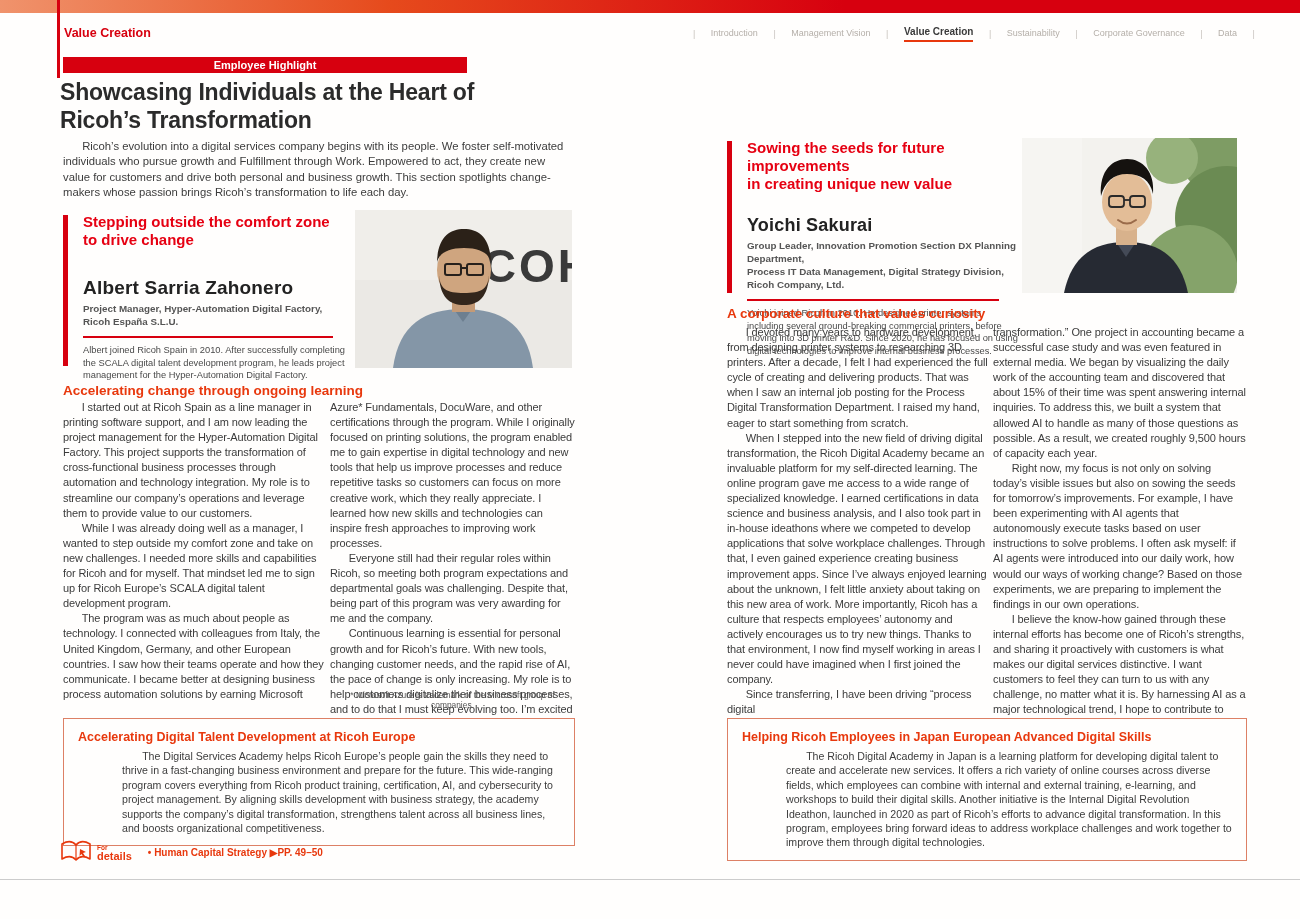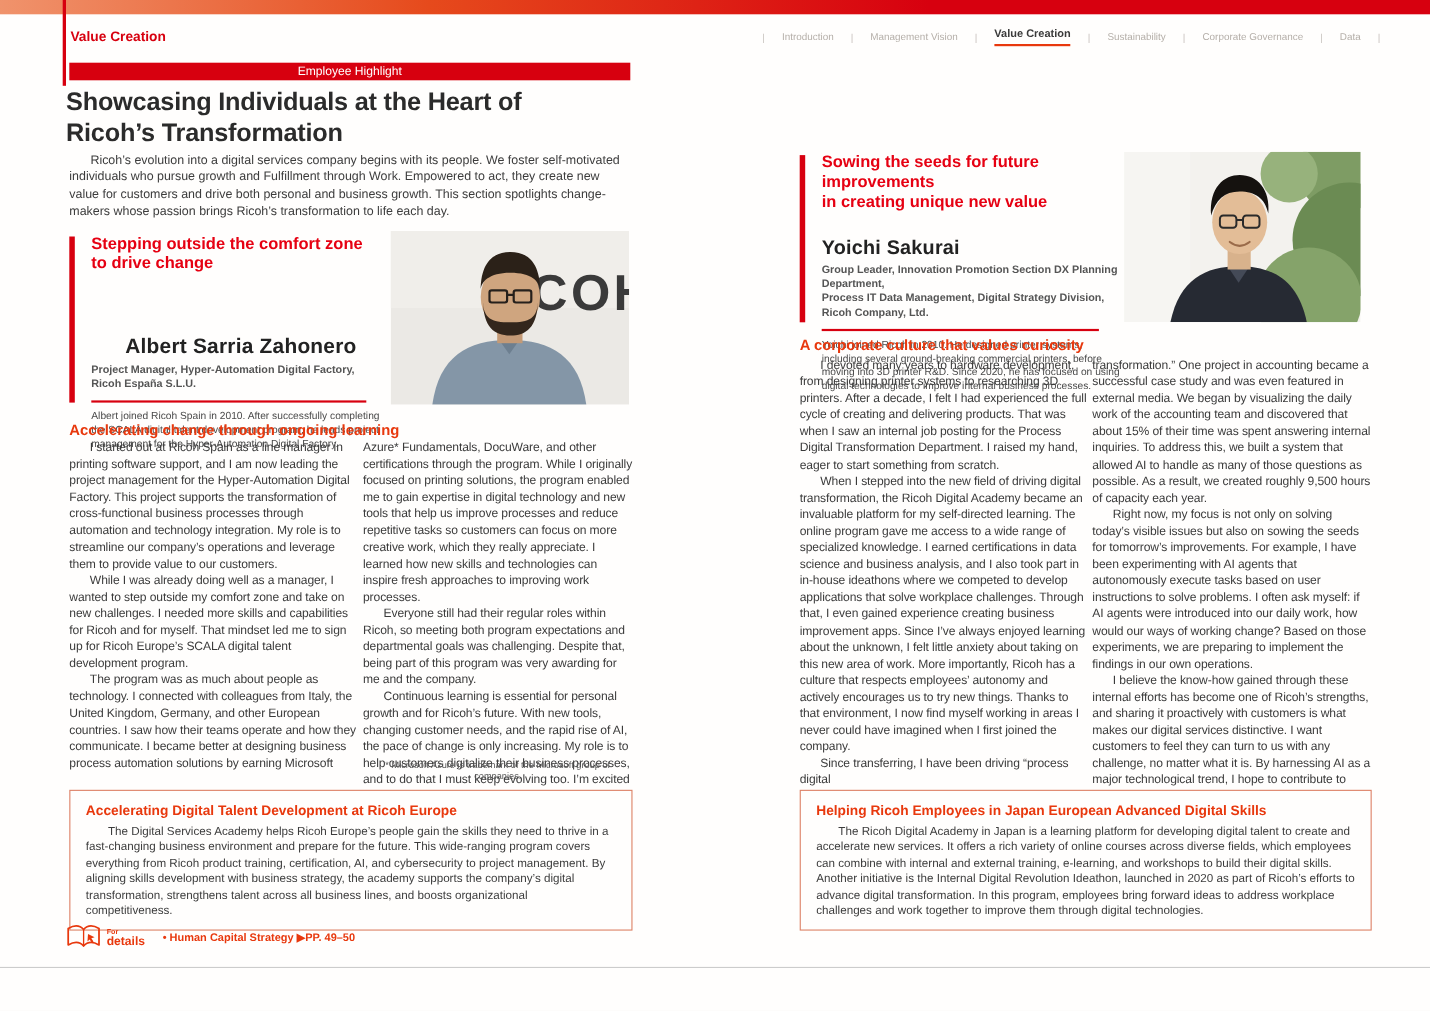--- a/index.html
+++ b/index.html
@@ -18,38 +18,38 @@
     background: linear-gradient(to right, #f0936c 0%, #e64a1c 30%, #d7000f 65%, #d7000f 100%); }
   .left-rule { position:absolute; left:57px; top:0; width:3px; height:78px; background:#d7000f; }
   .section-label { position:absolute; left:64px; top:26px; font-size:12.5px; font-weight:bold; color:#d7000f; }
 
   
   .nav { position:absolute; left:693px; top:26px; width:562px; display:flex; align-items:center; justify-content:space-between; font-size:9px; color:#b5afa9; }
   .nav .sep { color:#c9c4bf; }
   .nav .item { text-decoration:none; color:#b5afa9; padding-bottom:3px; cursor:pointer; }
   .nav .item.active { color:#3a3a3a; font-weight:bold; font-size:10px; border-bottom:2px solid #e8380d; }
 
-  .banner { position:absolute; left:63px; top:57px; width:510px; height:16px; background:#d7000f;
-    color:#fff; font-size:11px; font-weight:normal; text-align:center; line-height:16px; }
+  .banner { position:absolute; left:63px; top:57px; width:404px; height:16px; background:#d7000f;
+    color:#fff; font-size:11px; font-weight:bold; text-align:center; line-height:16px; }
   .h1 { position:absolute; left:60px; top:78px; width:520px; font-size:23px; line-height:28px; font-weight:bold; color:#2b2b2b; letter-spacing:-0.2px; }
   .intro { position:absolute; left:63px; top:139px; width:508px; font-size:11.3px; line-height:15.3px; color:#3c3c3c; text-indent:1.7em; }
 
   
   .profile { position:absolute; }
   .profile .bar { position:absolute; left:0; top:2px; width:5px; background:#d7000f; }
   .profile .inner { padding-left:20px; }
   .profile .headline { font-size:15px; line-height:18px; font-weight:bold; color:#e60012; }
   .profile .name { font-weight:bold; color:#222; letter-spacing:0.2px; }
   .profile .ptitle { font-size:9.8px; line-height:13px; font-weight:bold; color:#555; margin-top:3px; }
   .profile .redline { height:2px; background:#d7000f; margin:8px 0 6px 0; }
   .profile .bio { font-size:9.3px; line-height:12.6px; color:#4a4a4a; }
 
   .profile-left { left:63px; top:213px; width:292px; }
   .profile-left .bar { height:151px; }
-  .profile-left .name { font-size:19px; margin-top:56px;text-align:center; }
+  .profile-left .name { font-size:19px; margin-top:28px; }
   .profile-left .redline { width:250px; }
   .profile-right { left:727px; top:139px; width:292px; }
   .profile-right .bar { height:152px; }
   .profile-right .name { font-size:18px; margin-top:22px; }
   .profile-right .redline { width:252px; }
 
   .photo { position:absolute; overflow:hidden; }
   .photo svg { display:block; }
   .photo-left { left:355px; top:210px; width:217px; height:158px; }
   .photo-right { left:1022px; top:138px; width:215px; height:155px; }
@@ -63,21 +63,21 @@
   .col p.cont { text-indent:0; }
   .col-l1 { left:63px;  top:400px; width:262px; }
   .col-l2 { left:330px; top:400px; width:247px; }
   .col-r1 { left:727px; top:325px; width:262px; }
   .col-r2 { left:993px; top:325px; width:253px; }
 
   .footnote { position:absolute; left:330px; top:690px; width:245px; text-align:center; font-size:8.4px; color:#555; }
 
   .infobox { position:absolute; border:1.5px solid #dd8065; background:#fffefd; padding:11px 14px 10px 14px; }
   .infobox .btitle { font-size:12.5px; font-weight:bold; color:#e8380d; margin-bottom:5px; }
-  .infobox .bbody { font-size:10.6px; line-height:14.4px; color:#3c3c3c; text-indent:1.9em; }
+  .infobox .bbody { font-size:10.6px; line-height:14.4px; color:#3c3c3c; text-indent:1.9em;margin-left:44px; }
   .infobox-left  { left:63px;  top:718px; width:512px; min-height:105px; }
   .infobox-right { left:727px; top:718px; width:520px; min-height:114px; }
 
   .details-row { position:absolute; left:60px; top:839px; display:flex; align-items:center; cursor:pointer; }
   .details-icon { width:34px; height:26px; }
   .details-words { margin-left:3px; line-height:8px; color:#e8380d; }
   .details-words .w1 { font-size:6.5px; font-weight:bold; display:block; }
   .details-words .w2 { font-size:11px; font-weight:bold; display:block; }
   .details-text { margin-left:16px; font-size:10px; font-weight:bold; color:#e8380d; }
 

